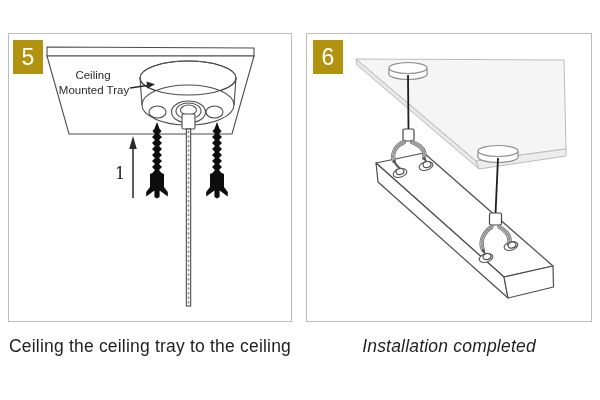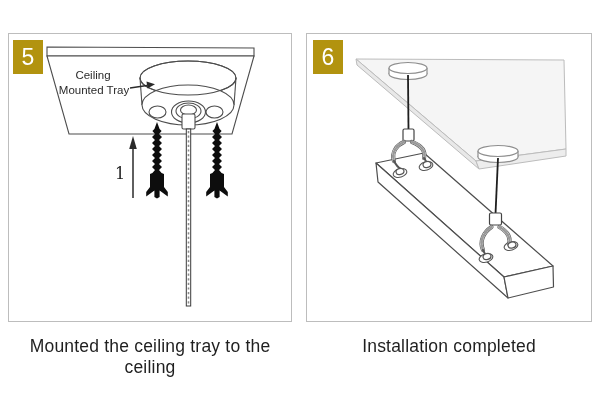--- a/index.html
+++ b/index.html
@@ -18,21 +18,21 @@
     color:#ffffff;font-size:23px;line-height:34px;text-align:center;
     z-index:5;
   }
   .badge.b5{left:13px;top:40px;}
   .badge.b6{left:313px;top:40px;}
   .caption{
     position:absolute;top:336px;height:22px;color:#1f1f1f;
     font-size:17.5px;letter-spacing:0.2px;text-align:center;
   }
   .caption.left{left:8px;width:284px;}
-  .caption.right{left:306px;width:286px;}
+  .caption.right{left:306px;width:286px;font-style:italic;}
   svg{display:block;}
   svg text{font-family:"Liberation Sans",sans-serif;fill:#2a2a2a;}
   svg text.marker{font-family:"DejaVu Serif",serif;fill:#1a1a1a;}
 </style>
 </head>
 <body>
 
 <div class="stage">
 
   <div class="panel left">
@@ -169,16 +169,16 @@
         <path d="M 202,210 Q 203.5,211 205,212.5" stroke="#555555" stroke-width="2"></path>
         <ellipse cx="180" cy="222.5" rx="4" ry="3" transform="rotate(-16 180 222.5)" stroke="#555555" stroke-width="1.2" fill="#ffffff"></ellipse>
         <ellipse cx="205" cy="211" rx="4" ry="3" transform="rotate(-16 205 211)" stroke="#555555" stroke-width="1.2" fill="#ffffff"></ellipse>
       </g>
     </svg>
   </div>
 
   <div class="badge b5">5</div>
   <div class="badge b6">6</div>
 
-  <div class="caption left">Mounted the ceiling tray to the ceiling</div>
+  <div class="caption left">Ceiling the ceiling tray to the ceiling</div>
   <div class="caption right">Installation completed</div>
 
 </div>
 
 </body></html>

